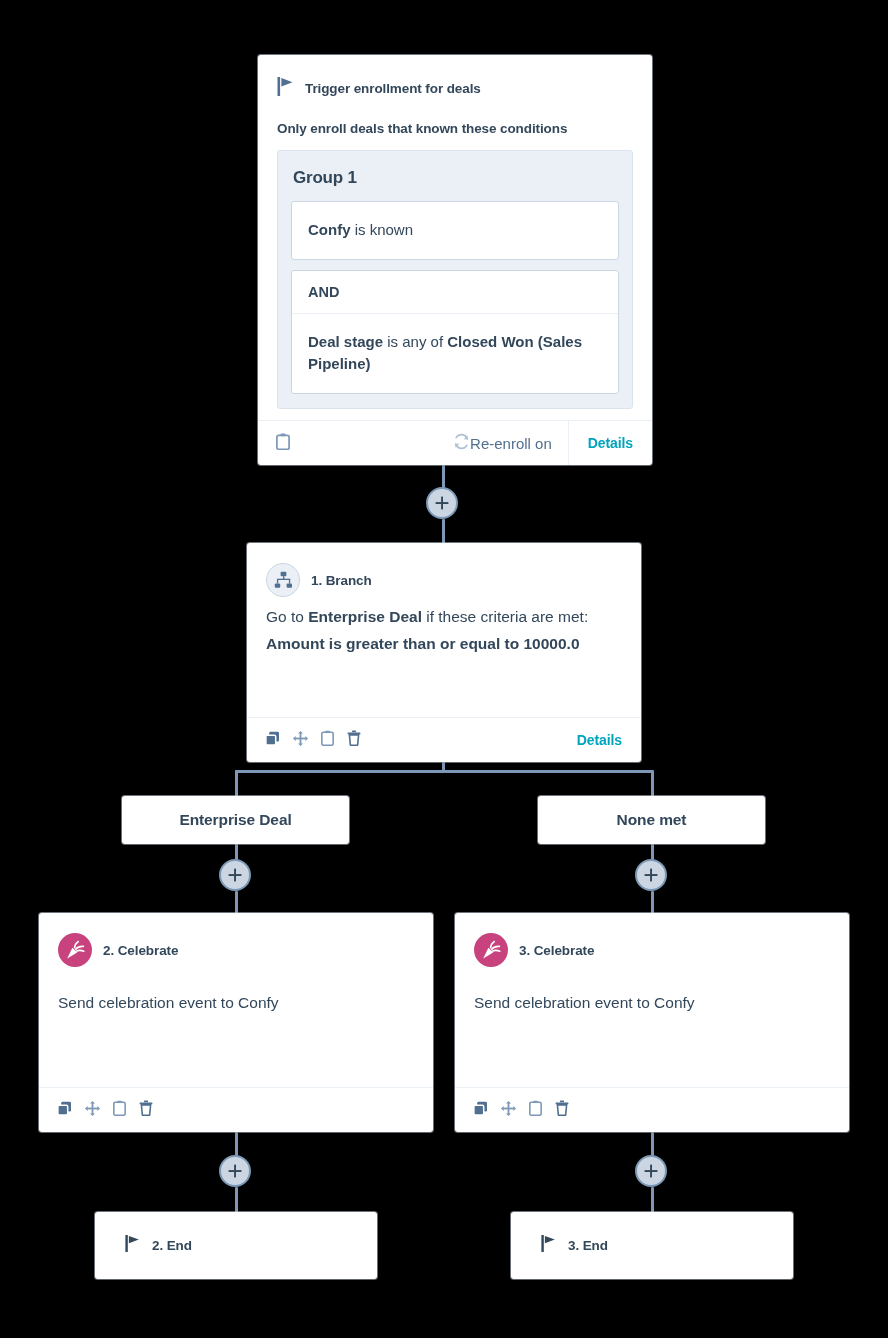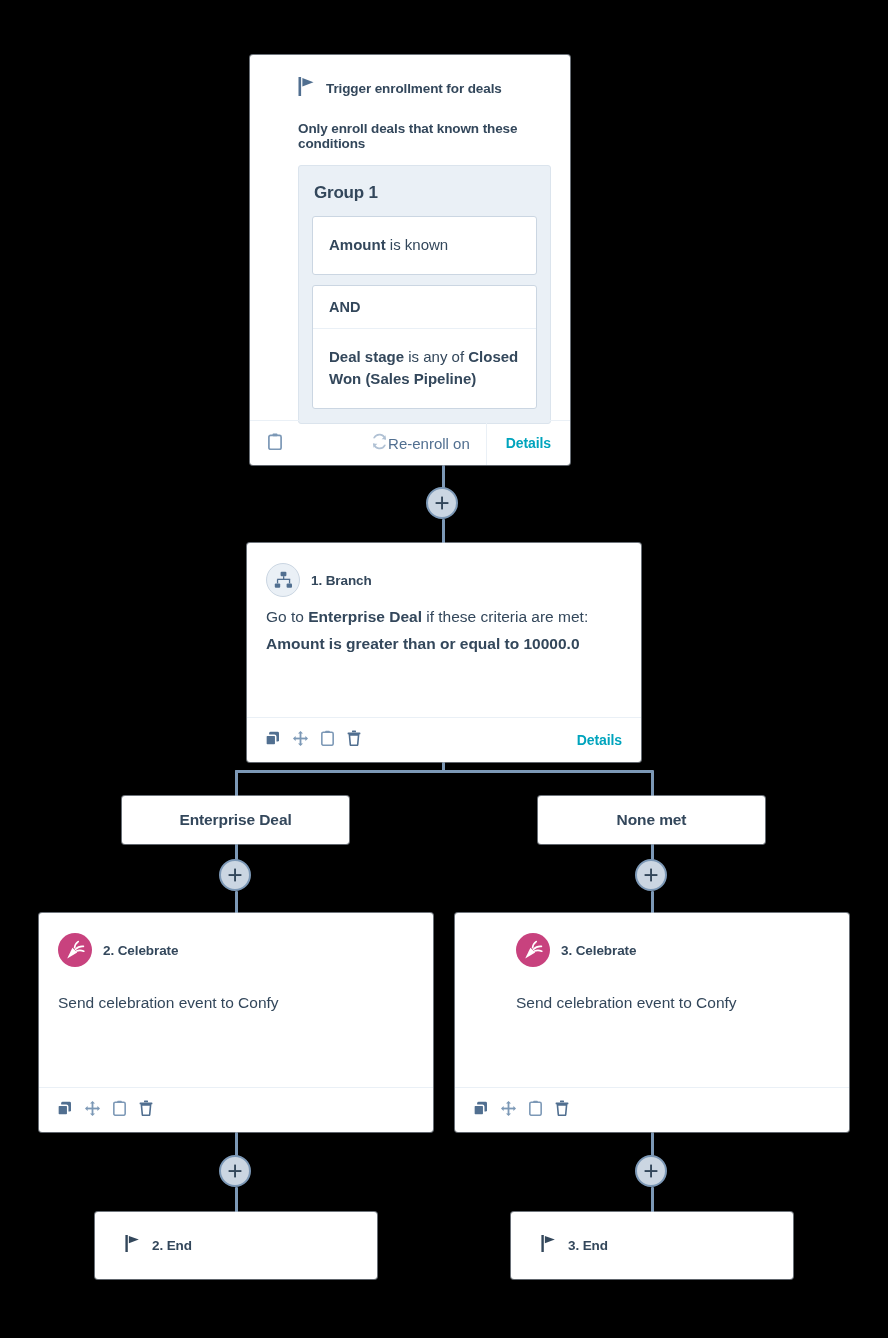--- a/index.html
+++ b/index.html
@@ -99,25 +99,24 @@
   .details-link {
     color: #00a4bd;
     font-size: 14px;
     font-weight: bold;
     cursor: pointer;
     letter-spacing: -0.1px;
   }
 
   
   #trigger-card {
-    left: 250px;
+    left: 258px;
     top: 55px;
-    width: 320px;
+    width: 394px;
     height: 410px;
-    padding-left: 29px;
   }
   #trigger-card .inner { padding: 22px 19px 0 19px; }
   .trigger-subtitle {
     font-size: 13.5px;
     font-weight: bold;
     color: #33475b;
     margin-top: 21px;
     letter-spacing: -0.1px;
   }
 
@@ -227,21 +226,21 @@
   }
 
   
   .celebrate-card {
     position: absolute;
     top: 913px;
     width: 394px;
     height: 219px;
   }
   #celebrate-left  { left: 39px; }
-  #celebrate-right { left: 455px; padding-left: 42px; }
+  #celebrate-right { left: 455px; }
   .celebrate-card .inner { padding: 20px 19px 0 19px; }
   .pink-icon {
     width: 34px;
     height: 34px;
     border-radius: 50%;
     background: #c8427e;
     display: flex;
     align-items: center;
     justify-content: center;
     flex: none;
@@ -320,21 +319,21 @@
         <span class="card-title">Trigger enrollment for deals</span>
       </div>
 
       <div class="trigger-subtitle">Only enroll deals that known these conditions</div>
 
       <div class="group-box">
         <div class="group-title">Group 1</div>
 
         <div class="cond-box">
           <div class="cond-text">
-            <b>Amount</b><span> is known</span>
+            <b>Confy</b><span> is known</span>
           </div>
         </div>
 
         <div class="cond-box">
           <div class="cond-op">AND</div>
           <div class="cond-text">
             <b>Deal stage</b><span> is any of </span><b>Closed Won (Sales Pipeline)</b>
           </div>
         </div>
       </div>

